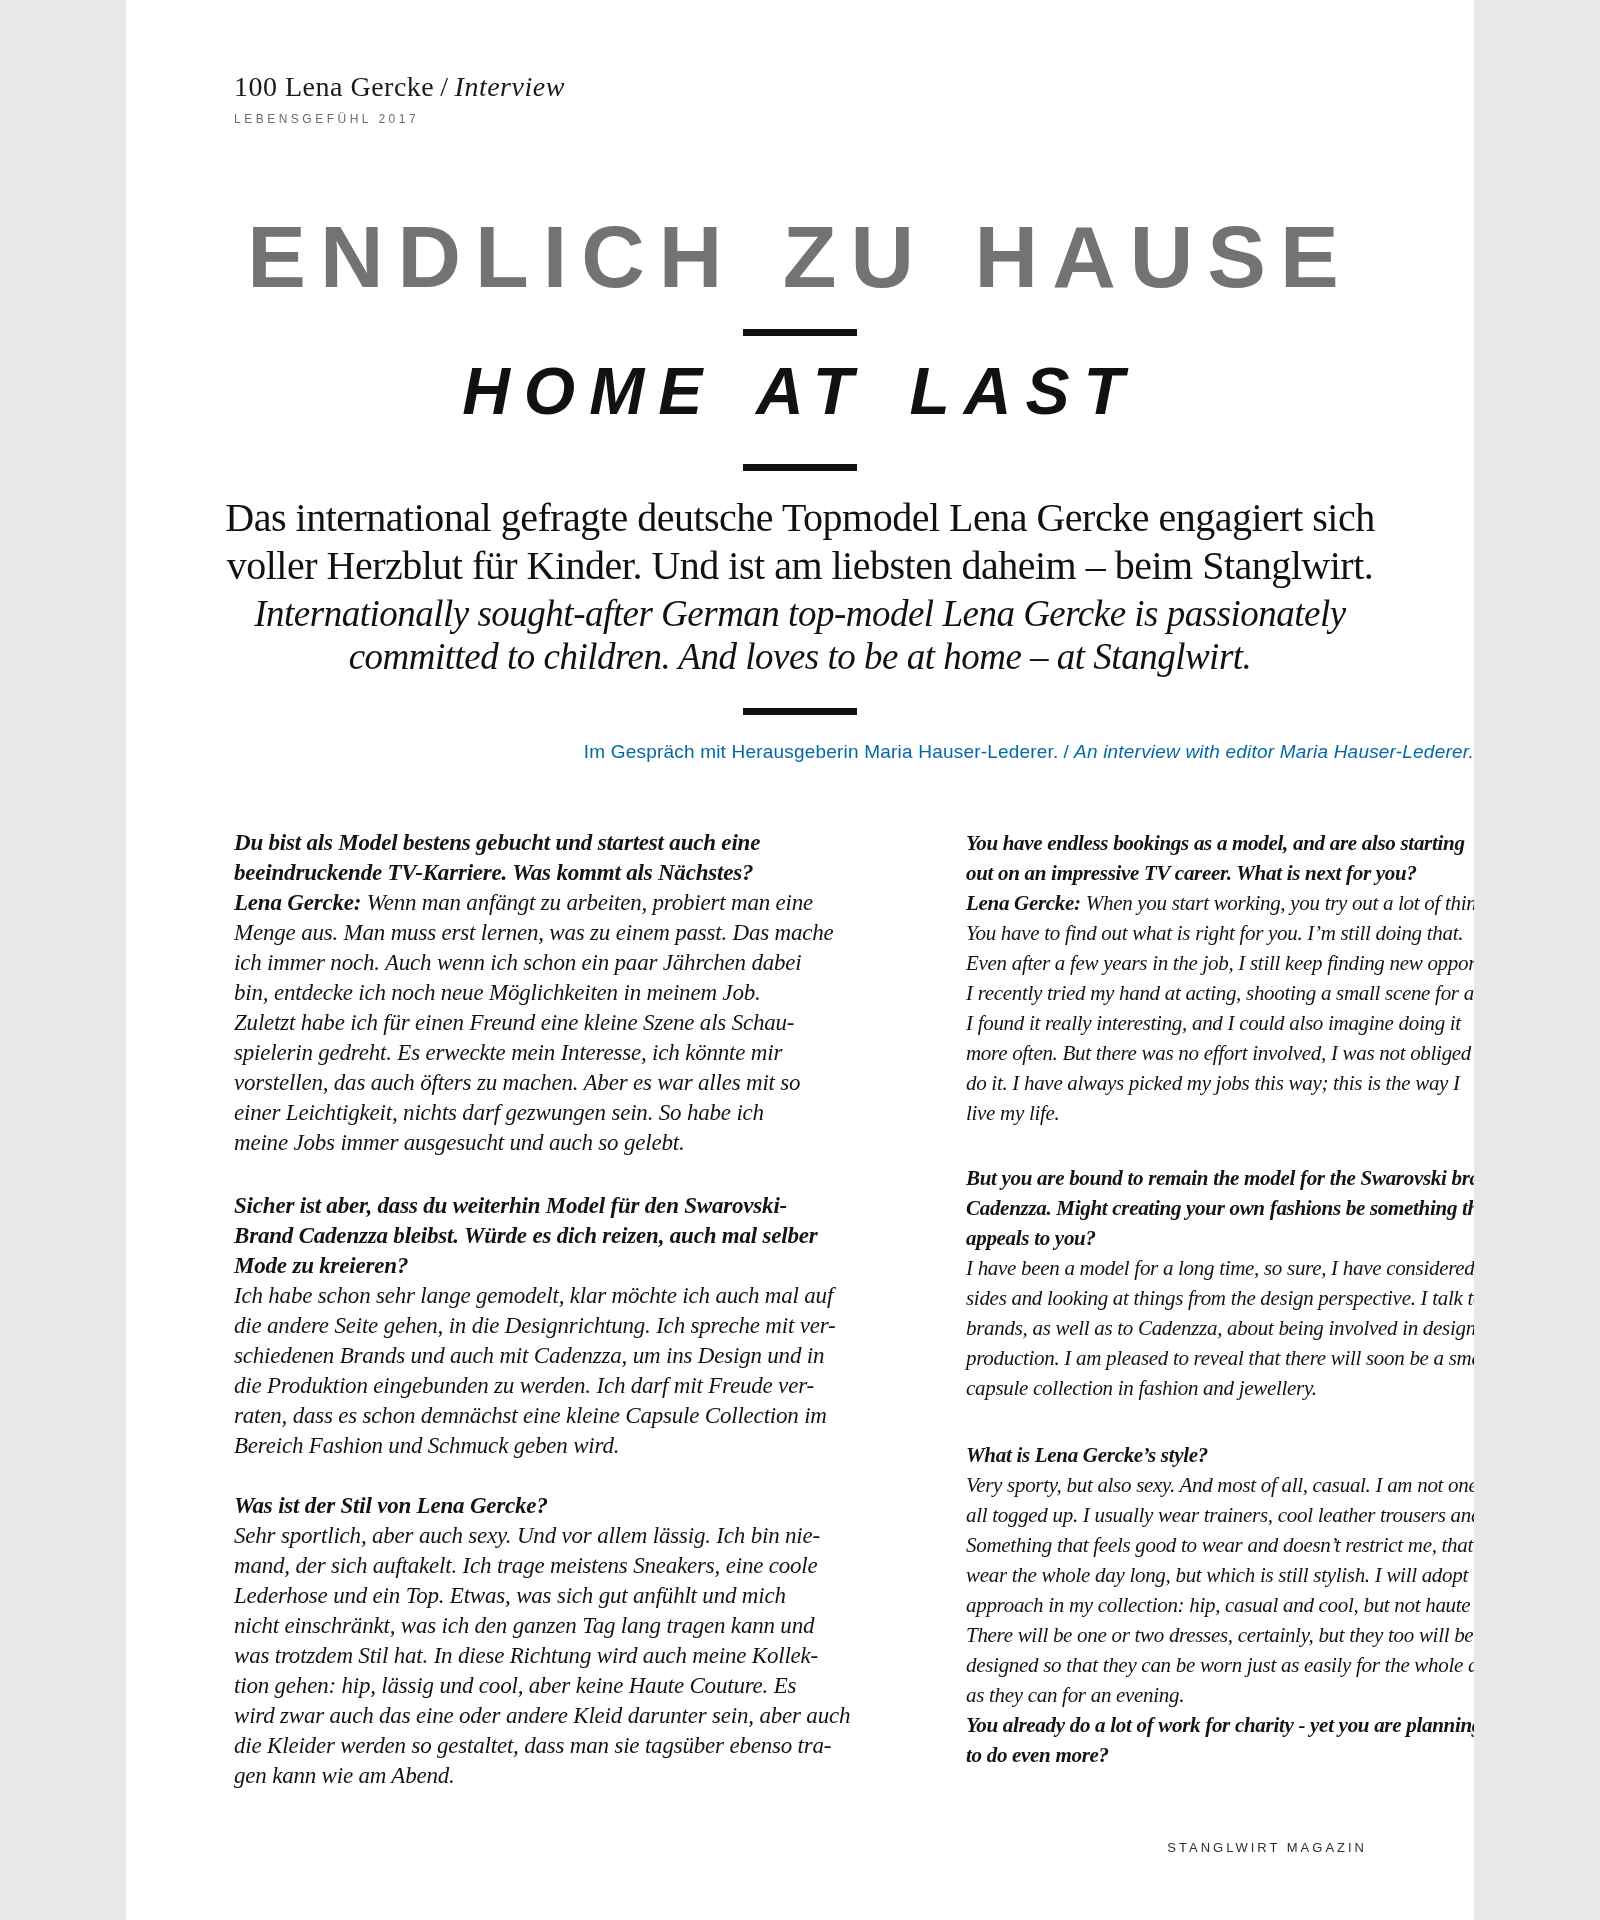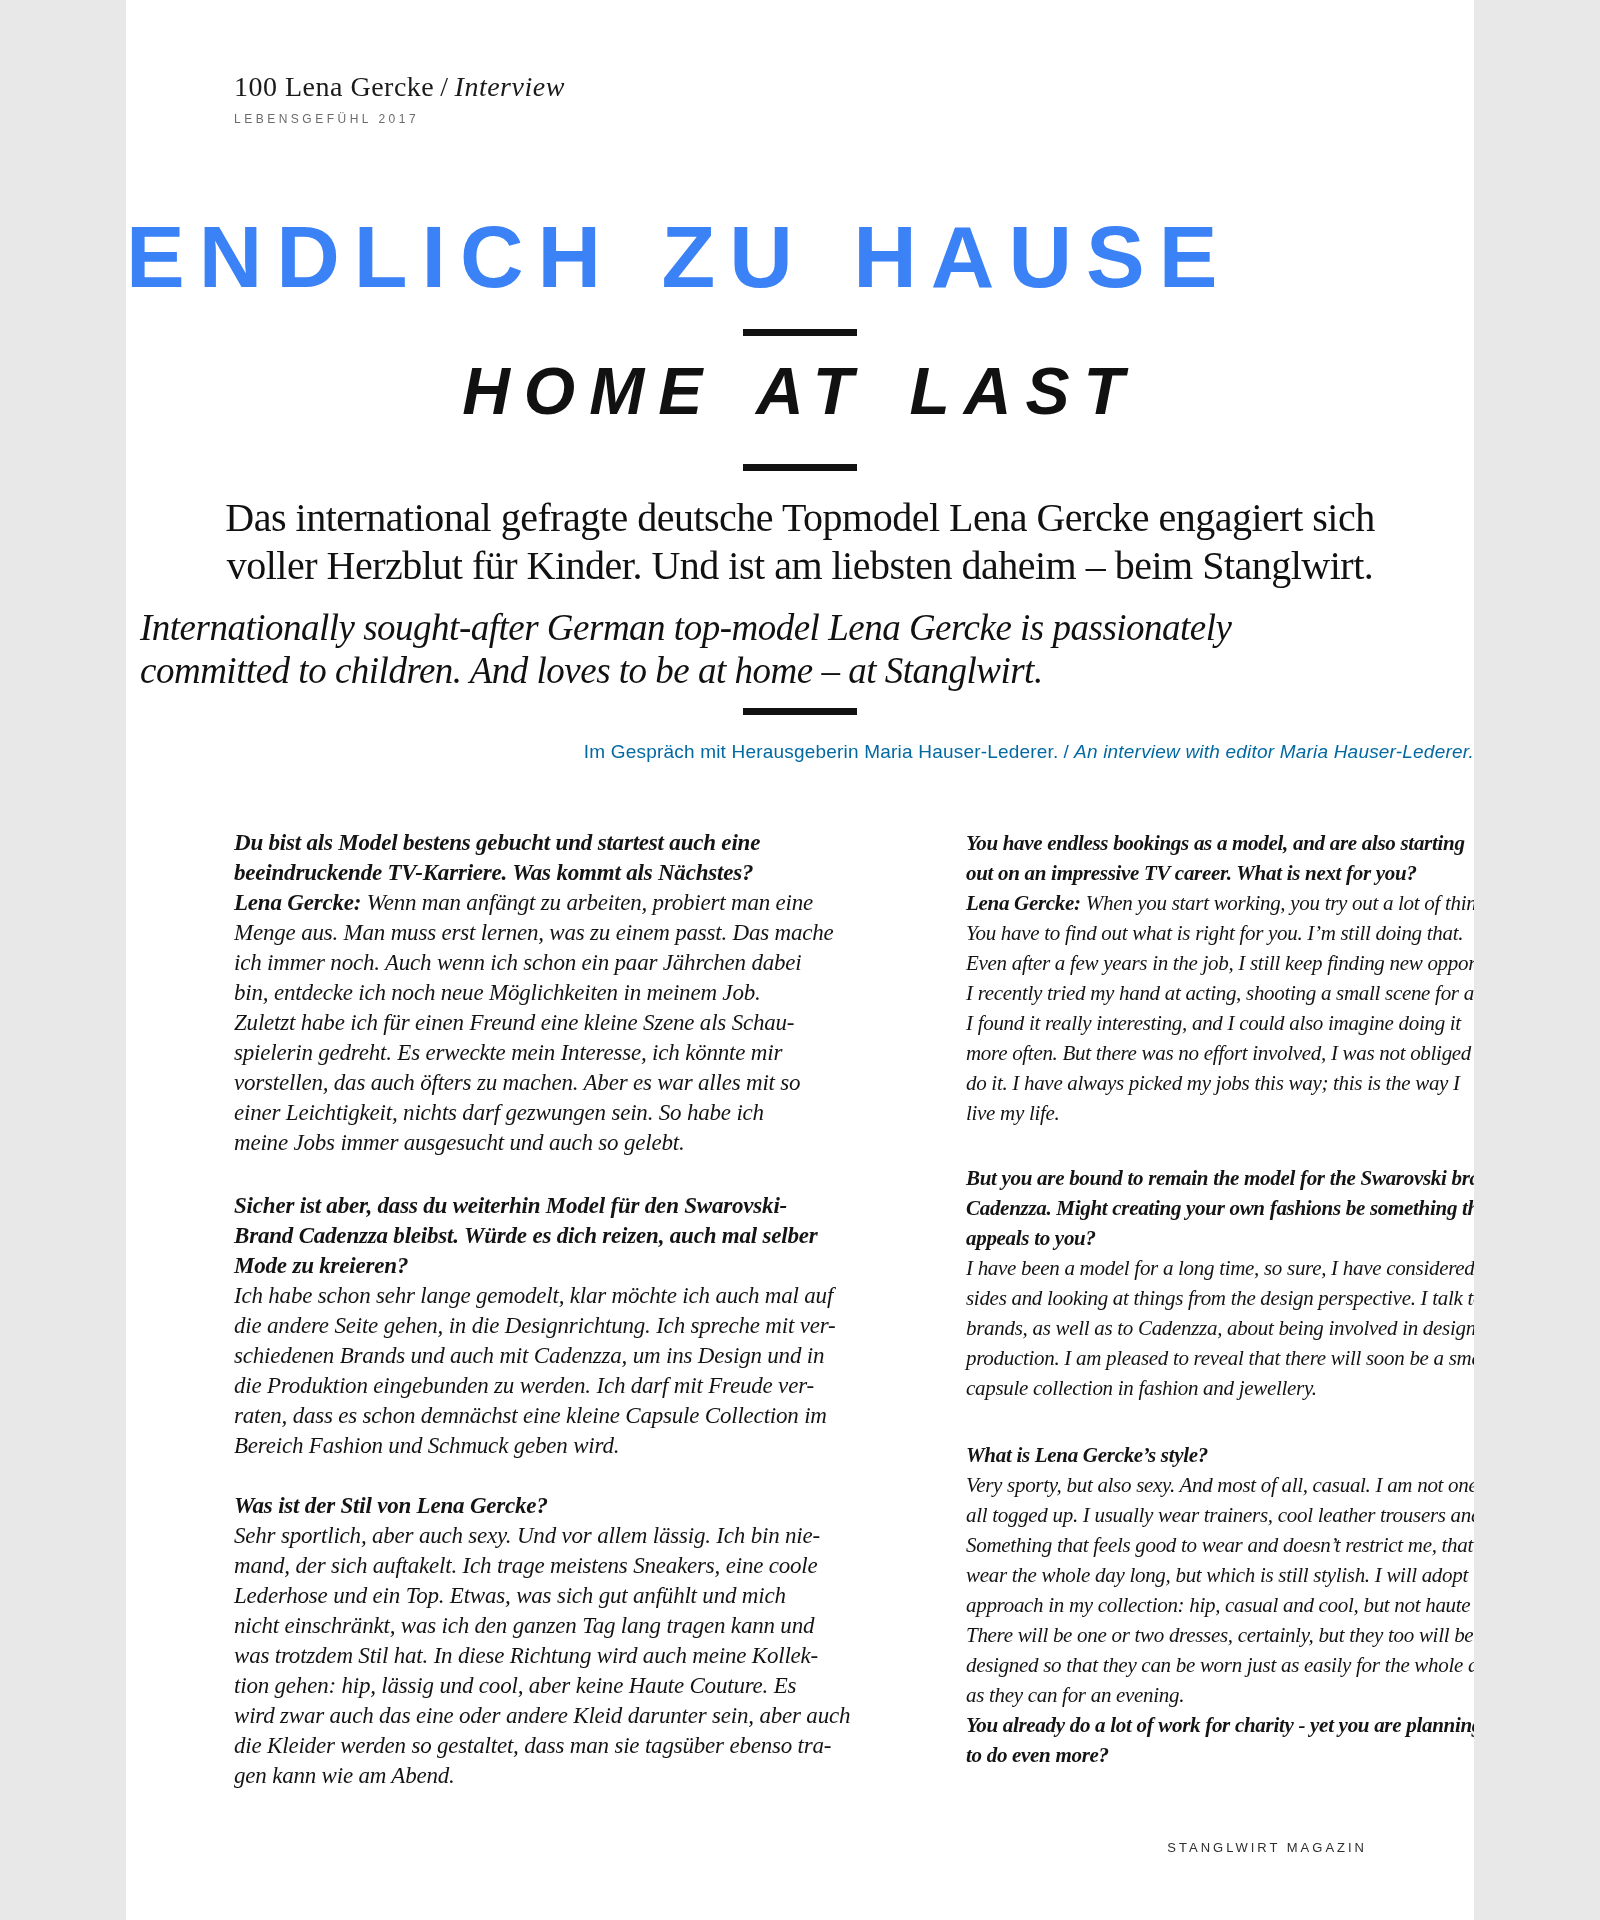--- a/index.html
+++ b/index.html
@@ -9,31 +9,31 @@
     font-family:"Liberation Serif",serif;
   }
   
   .folio-wrap{position:absolute;left:108px;top:72px;}
   .folio{font:28px/1.1 "Liberation Serif",serif;color:#1a1a1a;letter-spacing:.5px;}
   .folio .sep{margin:0 6px;}
   .folio .section{font-style:italic;}
   .issue{margin-top:9px;font-family:"Liberation Sans",sans-serif;font-size:12px;
          letter-spacing:3.5px;color:#6b6b6b;}
   
-  .headline-de{position:absolute;top:213px;left:0;right:0;margin:0;
+  .headline-de{position:absolute;top:213px;left:0;right:0;margin:0;text-align:center;
     font-family:"Liberation Sans",sans-serif;font-weight:700;font-size:88px;line-height:1;
-    letter-spacing:14px;word-spacing:8px;color:#3b82f6;}
+    letter-spacing:14px;word-spacing:8px;color:#737373;}
   .rule{position:absolute;left:50%;transform:translateX(-50%);width:114px;height:7px;background:#111;}
   .rule-1{top:329px}.rule-2{top:464px}.rule-3{top:708px}
   .headline-en{position:absolute;top:358px;left:0;right:0;margin:0;text-align:center;
     font-family:"Liberation Sans",sans-serif;font-style:italic;font-weight:700;font-size:66px;
     line-height:1;letter-spacing:14px;word-spacing:10px;color:#111;}
   .lead-de{position:absolute;top:494px;left:0;right:0;margin:0;text-align:center;
     font-size:40px;line-height:48px;letter-spacing:-0.5px;white-space:pre;color:#111;}
-  .lead-en{position:absolute;top:592px;left:0;right:0;margin:14px;text-align:left;
+  .lead-en{position:absolute;top:592px;left:0;right:0;margin:0;text-align:center;
     font-style:italic;font-size:37px;line-height:43px;letter-spacing:-0.5px;white-space:pre;color:#111;}
   .byline{position:absolute;top:740px;left:0;right:0;margin:0;text-align:right;
     font-family:"Liberation Sans",sans-serif;font-size:19px;line-height:24px;color:#0369a1;
     letter-spacing:.2px;}
   .byline .sep{margin:0 5px;}
   .byline .byline-en{font-style:italic;}
   
   .col{position:absolute;top:828px;width:700px;}
   .col-left{left:108px;}
   .col-right{left:840px;font-style:italic;}

